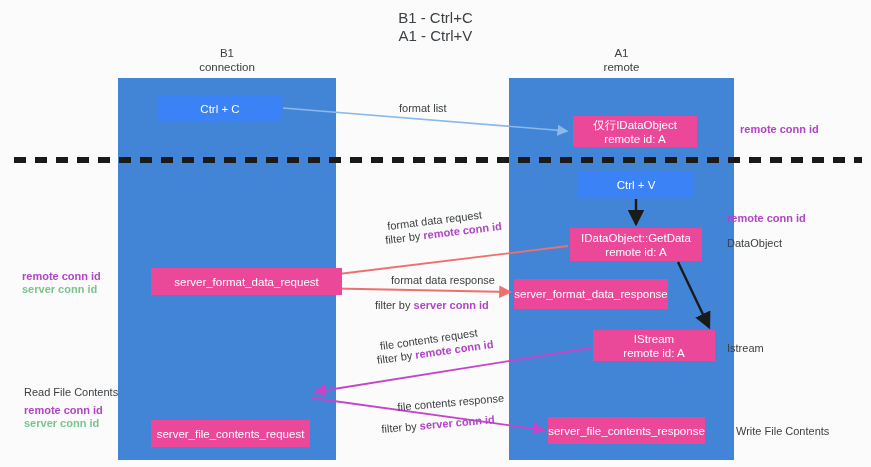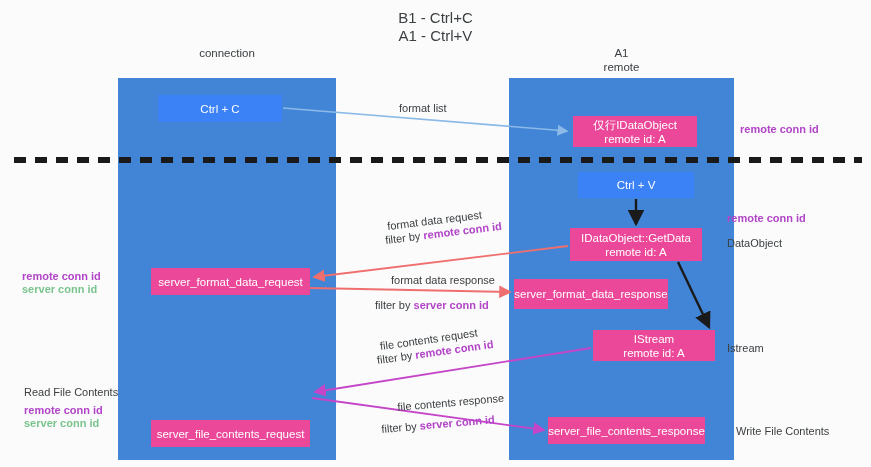--- a/index.html
+++ b/index.html
@@ -60,21 +60,21 @@
     text-align: center;
     padding: 2px 4px;
   }
   .box-green { background: #3b82f6; }
   .box-orange { background: #ec4899; }
 
   .box-ctrlc   { left: 158px; top: 95px;  width: 124px; height: 27px; }
   .box-dataobj { left: 573px; top: 116px; width: 124px; height: 31px; }
   .box-ctrlv   { left: 578px; top: 172px; width: 116px; height: 26px; }
   .box-getdata { left: 570px; top: 228px; width: 132px; height: 33px; }
-  .box-sfdreq  { left: 151px; top: 268px; width: 159px; height: 27px; }
+  .box-sfdreq  { left: 151px; top: 268px; width: 191px; height: 27px; }
   .box-sfdres  { left: 514px; top: 279px; width: 154px; height: 30px; }
   .box-istream { left: 593px; top: 330px; width: 122px; height: 31px; }
   .box-sfcreq  { left: 151px; top: 383px; width: 159px; height: 27px; margin-top: 37px; }
   .box-sfcres  { left: 548px; top: 417px; width: 157px; height: 27px; }
 
   .lbl {
     position: absolute;
     font-size: 11px;
     line-height: 14px;
     color: #3c4043;
@@ -100,20 +100,21 @@
 
 <div id="canvas">
 
   <div class="lane lane-b1"></div>
   <div class="lane lane-a1"></div>
 
   <div class="title title-1">B1 - Ctrl+C</div>
   <div class="title title-2">A1 - Ctrl+V</div>
 
   <div class="lane-head lane-head-b1">
+    <div>B1</div>
     <div>connection</div>
   </div>
   <div class="lane-head lane-head-a1">
     <div>A1</div>
     <div>remote</div>
   </div>
 
   <svg class="overlay" viewBox="0 0 871 467">
     <defs>
       <marker id="ah-blue" markerWidth="7" markerHeight="7" refX="6" refY="3.5" orient="auto">

